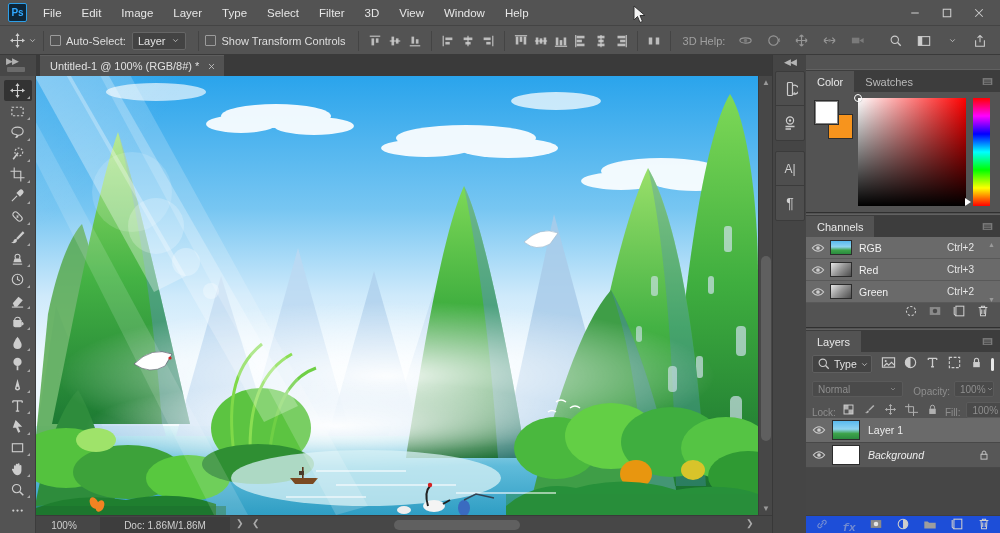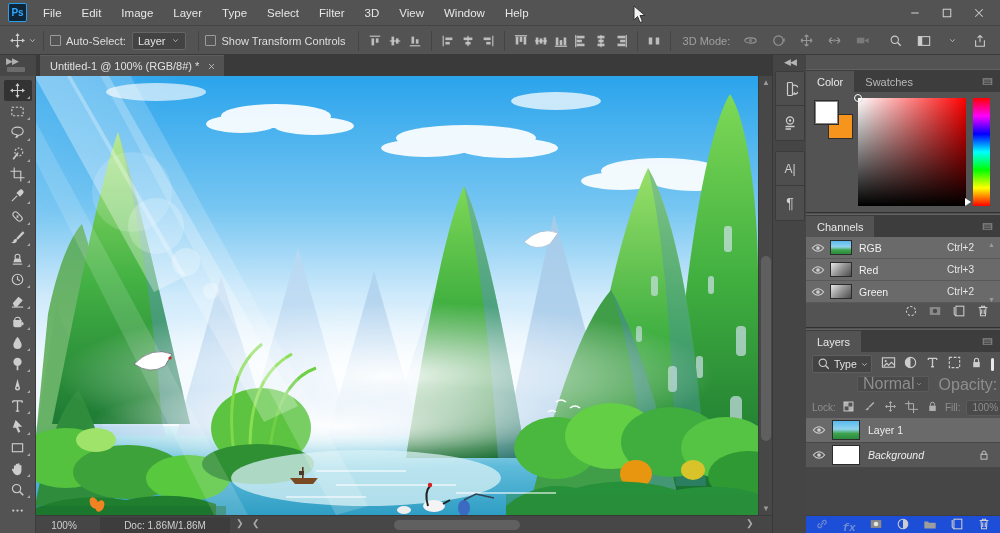--- a/index.html
+++ b/index.html
@@ -95,25 +95,25 @@
   .chanrow .clabel { margin-left:7px; font-size:10.5px; color:#f0f0f0; }
   .chanrow .cshort { position:absolute; right:26px; font-size:10px; color:#e6e6e6; }
   .chan-scroll { position:absolute; right:3px; top:0; bottom:0; width:12px; color:#9a9a9a; font-size:7px; }
   .panel-actions { height:20px; display:flex; align-items:center; justify-content:flex-end; gap:10px; padding-right:10px; background:#535353; }
 
   
   .filterrow { height:24px; display:flex; align-items:center; padding:0 6px; gap:5px; }
   .kindbox { width:60px; height:18px; background:#434343; border:1px solid #5f5f5f; border-radius:2px; display:flex; align-items:center; padding:0 4px; font-size:10.5px; color:#e3e3e3; gap:3px; }
   .kindbox .chev { margin-left:auto; }
   .whitedot { width:9px; height:13px; background:#e9e9e9; border-radius:4px; margin-left:2px; }
-  .blendrow { height:21px; display:flex; align-items:flex-start; padding:0 6px; gap:4px; font-size:16px; color:#8e8e8e;margin-left:45px; }
+  .blendrow { height:21px; display:flex; align-items:flex-end; padding:0 6px; gap:4px; font-size:10px; color:#8e8e8e; }
   .selgray { background:#4a4a4a; border:1px solid #5a5a5a; border-radius:2px; height:16px; display:flex; align-items:center; padding:0 5px; color:#8e8e8e; }
   .blend-normal { width:96px; }
   .valbox { width:40px; justify-content:space-between; display:flex; }
-  .lockrow { height:21px; display:flex; align-items:center; padding:0 6px; gap:6px; font-size:10px; color:#8e8e8e; }
+  .lockrow { height:21px; display:flex; align-items:flex-end; padding:0 6px; gap:6px; font-size:10px; color:#8e8e8e; }
   .layerrows { background:#4a4a4a; }
   .layerrow { height:25px; display:flex; align-items:center; background:#575757; border-bottom:1px solid #484848; position:relative; }
   .layerrow.sel { background:#6a6a6a; }
   .layerrow .eye { width:26px; display:flex; justify-content:center; }
   .thumb-layer { width:28px; height:20px; border:1px solid #2c2c2c; }
   .thumb-white { background:#fff; }
   .layerrow .llabel { margin-left:8px; font-size:10.5px; color:#eee; }
   .layerrow .llabel.ital { font-style:italic; }
   .layerrow .rowlock { position:absolute; right:10px; }
   .layers-empty { background:#464646; }
@@ -324,21 +324,21 @@
         <div class="opt-iconbtn">
           <span class="icon">
             <svg width="14" height="14" viewBox="0 0 16 16" fill="none" stroke="#cdcdcd" stroke-width="1.2">
               <rect x="2" y="4" width="4" height="8" fill="#bdbdbd" stroke="none"></rect>
               <rect x="10" y="4" width="4" height="8" fill="#bdbdbd" stroke="none"></rect>
             </svg>
           </span>
         </div>
       </div>
     <div class="opt-divider"></div>
-    <span class="dim" style="margin-left:6px">3D Mode:</span>
+    <span class="dim" style="margin-left:6px">3D Help:</span>
     <div id="threed-icons" style="display:flex;align-items:center;gap:8px;margin-left:10px;" class="dim">
         <div class="opt-iconbtn">
           <span class="icon">
             <svg width="15" height="15" viewBox="0 0 16 16" fill="none" stroke="#cdcdcd" stroke-width="1.2">
               <ellipse cx="8" cy="8" rx="6" ry="2.8"></ellipse>
               <circle cx="8" cy="8" r="1.8" fill="#9a9a9a" stroke="none"></circle>
             </svg>
           </span>
         </div>
         <div class="opt-iconbtn">

